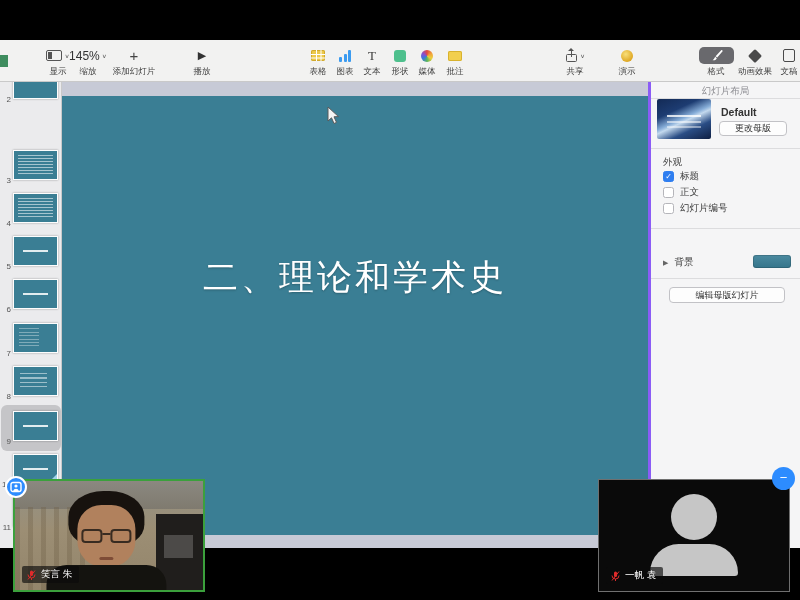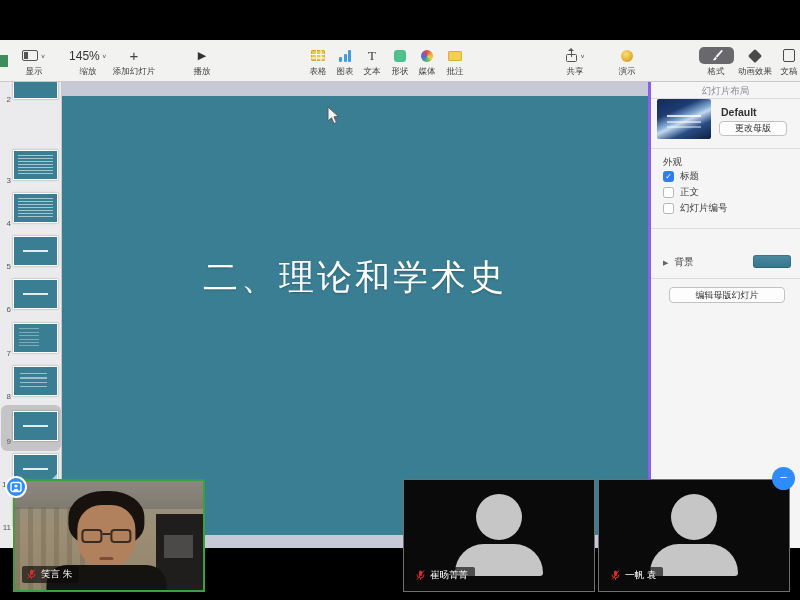--- a/index.html
+++ b/index.html
@@ -98,21 +98,21 @@
       background:linear-gradient(#4b8aa0,#35758b); box-shadow:inset 0 0 0 1px rgba(0,0,0,.15); }
   .btn-editmaster { position:absolute; left:18px; top:205px; width:116px; height:16px; }
 
   
   .vtile { position:absolute; top:479px; height:113px; background:#0a0a0a; border:1px solid #6f6f6f; }
   .vtile.active { border:2px solid #3ba03c; }
   .avatar { position:absolute; left:50%; top:14px; transform:translateX(-50%); width:88px; height:82px; }
   .av-head { width:46px; height:46px; border-radius:50%; background:#c6c6c6; margin:0 auto; }
   .av-body { position:absolute; left:0; bottom:0; width:88px; height:32px; background:#c6c6c6; border-radius:44px 44px 5px 5px; }
   .nametag { position:absolute; left:7px; bottom:7px; background:rgba(10,10,10,.65); border-radius:2px;
-      padding:2px 7px 2px 5px; display:flex; align-items:center; gap:5px; }
+      padding:2px 7px 2px 5px; display:flex; align-items:flex-end; gap:5px; }
   .nametag span { font-size:9.5px; color:#fff; white-space:nowrap; }
   
   .scene { position:absolute; inset:0; overflow:hidden;
       background:linear-gradient(180deg,#908c84 0%,#97907e 22%,#9c8e74 45%,#93856b 100%); }
   .scene .ceil { position:absolute; left:0; top:0; width:100%; height:26%; background:linear-gradient(180deg,#8b8880,#7f7a6f); }
   .scene .paper { position:absolute; left:0; top:24%; width:56%; height:76%;
       background:repeating-linear-gradient(90deg, rgba(110,95,70,.35) 0 5px, rgba(0,0,0,0) 5px 13px); }
   .scene .wardrobe { position:absolute; right:0; top:30%; width:25%; height:70%; background:#201e1c; }
   .scene .wardrobe::after { content:""; position:absolute; left:18%; top:28%; width:60%; height:30%; background:#4c4a48; }
   .person { position:absolute; left:50%; top:10px; transform:translateX(-52%); width:130px; height:100px; }
@@ -138,21 +138,21 @@
 
 <div class="stage">
 
   <div class="letterbox-top"></div>
 
   <div class="keynote">
 
     <div class="toolbar">
       <div class="share-indicator"></div>
 
-      <div class="tbi" style="left:8px;">
+      <div class="tbi" style="left:32px;">
         <div class="ico">
             <span class="icon-view"></span>
             <span class="chev">∨</span>
           </div>
         <div class="lbl">显示</div>
       </div>
 
       <div class="tbi" style="left:62px;">
         <div class="ico">
             <span class="zoomtxt">145%</span>
@@ -394,35 +394,20 @@
         <rect x="3" y="0.5" width="3" height="5.5" rx="1.5" fill="#e02b2b"></rect>
         <path d="M1 4.5 a3.5 3.5 0 0 0 7 0" fill="none" stroke="#e02b2b" stroke-width="1"></path>
         <line x1="4.5" y1="8" x2="4.5" y2="10" stroke="#e02b2b" stroke-width="1"></line>
         <line x1="1" y1="9.5" x2="8" y2="0.5" stroke="#e02b2b" stroke-width="1"></line>
       </svg>
       <span>笑言 朱</span>
     </div>
   </div>
 
 
-  <div class="vtile" style="left:403px; width:192px;">
-    <div class="avatar">
-        <div class="av-head"></div>
-        <div class="av-body"></div>
-      </div>
-    <div class="nametag">
-      <svg class="mic-svg" width="9" height="11" viewBox="0 0 9 11">
-        <rect x="3" y="0.5" width="3" height="5.5" rx="1.5" fill="#e02b2b"></rect>
-        <path d="M1 4.5 a3.5 3.5 0 0 0 7 0" fill="none" stroke="#e02b2b" stroke-width="1"></path>
-        <line x1="4.5" y1="8" x2="4.5" y2="10" stroke="#e02b2b" stroke-width="1"></line>
-        <line x1="1" y1="9.5" x2="8" y2="0.5" stroke="#e02b2b" stroke-width="1"></line>
-      </svg>
-      <span>崔旸菁菁</span>
-    </div>
-  </div>
 
   <div class="vtile" style="left:598px; width:192px;">
     <div class="avatar">
         <div class="av-head"></div>
         <div class="av-body"></div>
       </div>
     <div class="nametag">
       <svg class="mic-svg" width="9" height="11" viewBox="0 0 9 11">
         <rect x="3" y="0.5" width="3" height="5.5" rx="1.5" fill="#e02b2b"></rect>
         <path d="M1 4.5 a3.5 3.5 0 0 0 7 0" fill="none" stroke="#e02b2b" stroke-width="1"></path>

